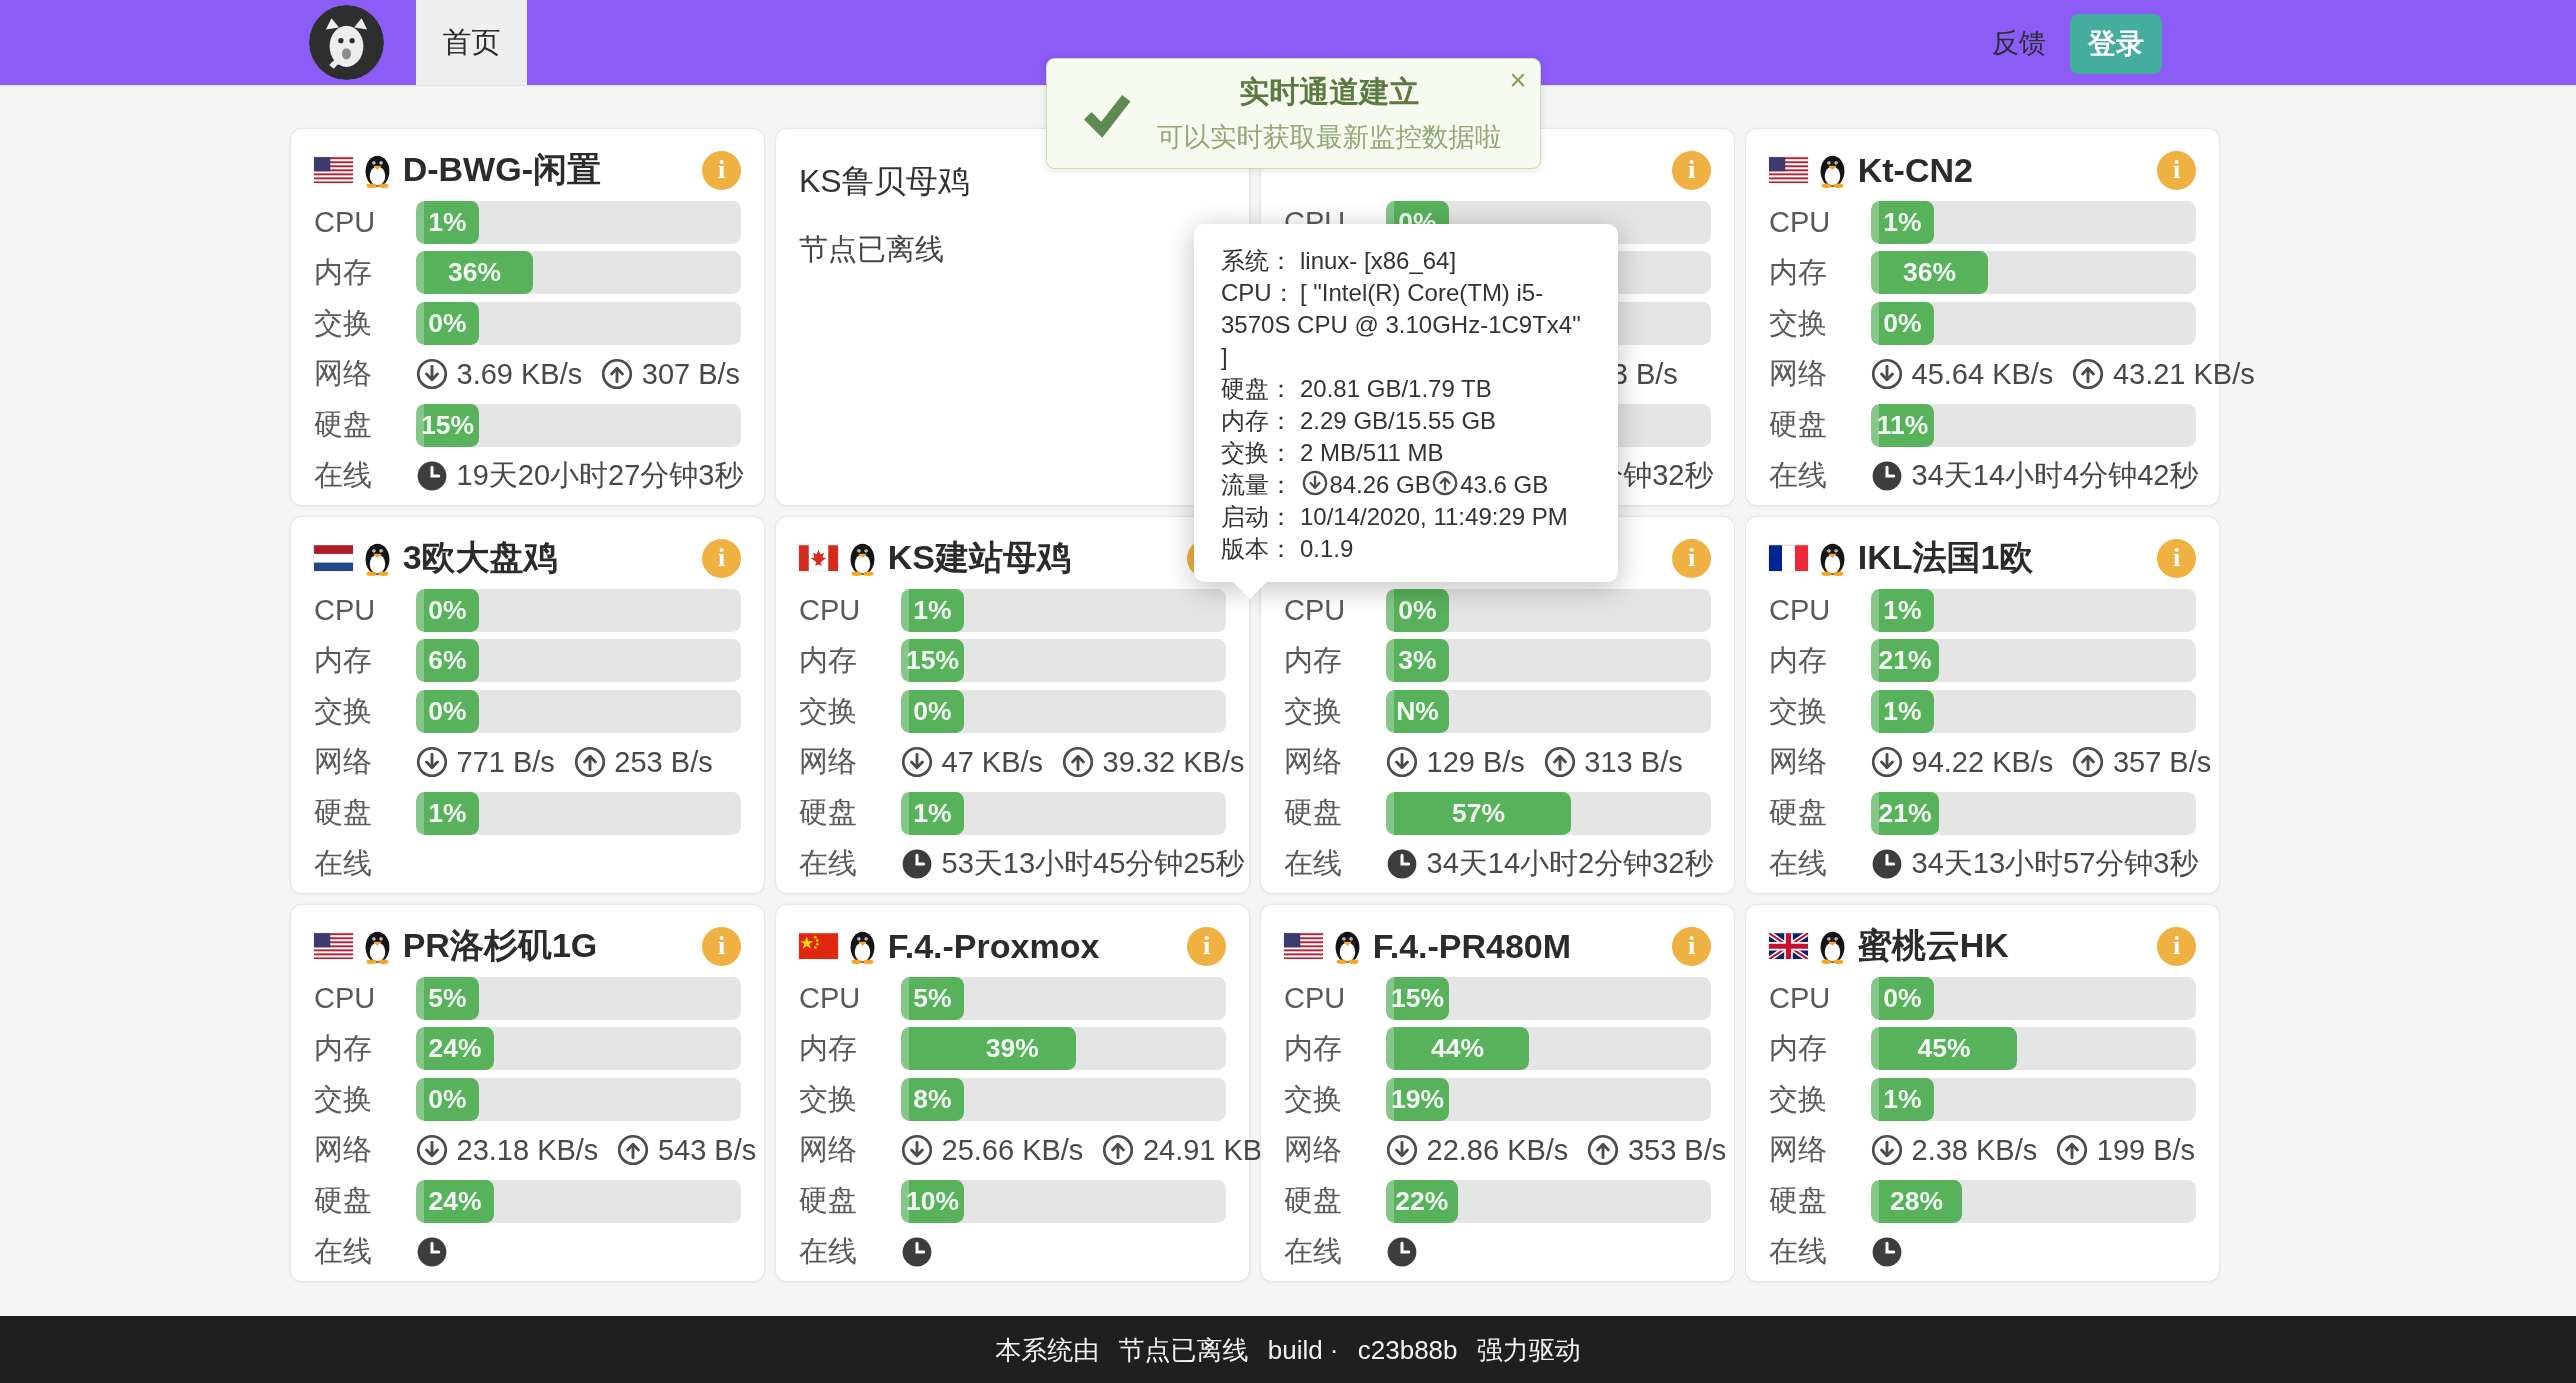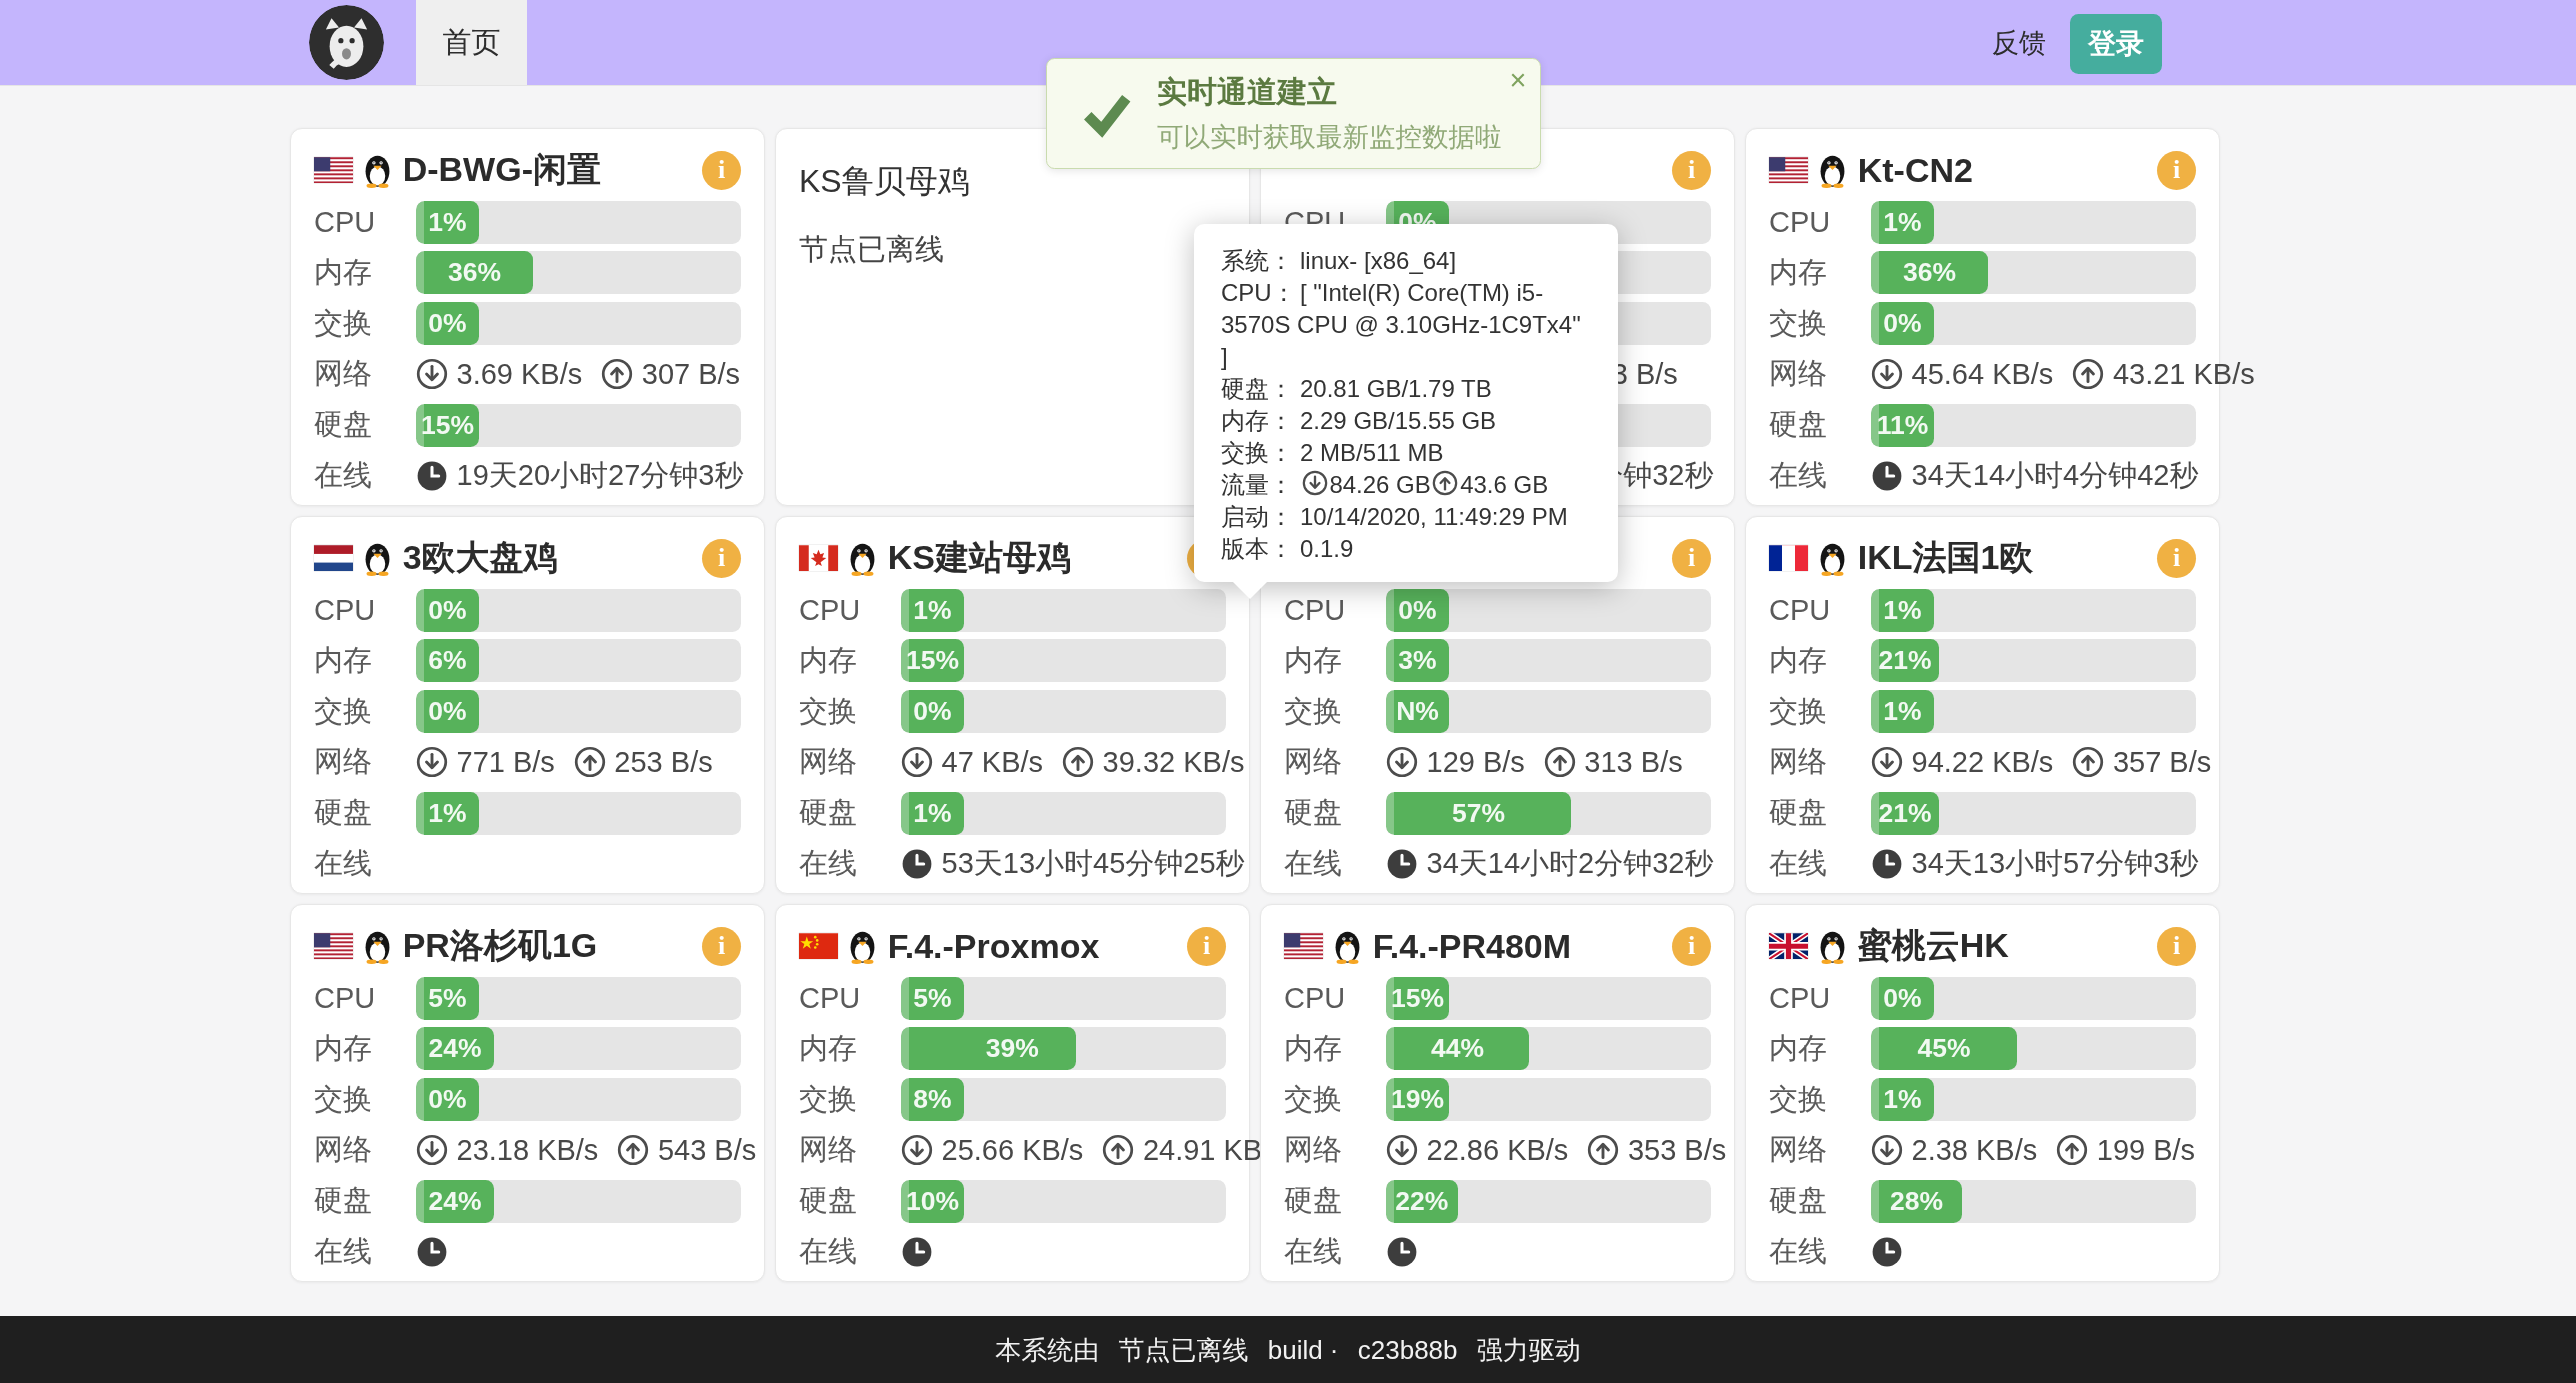--- a/index.html
+++ b/index.html
@@ -4,21 +4,21 @@
 <style>
   html,body{margin:0;padding:0;}
   body{
     width:2576px;height:1384px;position:relative;overflow:hidden;
     background:#f5f5f6;
     font-family:"Liberation Sans","DejaVu Sans",sans-serif;
     -webkit-font-smoothing:antialiased;
   }
   
   .topnav{
-    position:absolute;left:0;top:0;width:100%;height:85px;background:#c4b5fd;
+    position:absolute;left:0;top:0;width:100%;height:85px;background:#8b5cf6;
     border-bottom:1.7px solid #e5e5e5;z-index:20;
   }
   .logo{position:absolute;left:309px;top:5.1px;width:75px;height:75px;border-radius:50%;overflow:hidden;}
   .home-tab{
     position:absolute;left:416px;top:0;width:111px;height:85px;background:#efefef;
     display:flex;align-items:center;justify-content:center;
     font-size:29px;color:#2d2d2d;cursor:pointer;
   }
   .feedback{
     position:absolute;left:1992px;top:0;height:85px;display:flex;align-items:center;
@@ -68,21 +68,21 @@
   .offline-name{font-size:32px;color:#333;margin:13.7px 0 26px 0;}
   .offline-text{font-size:29px;color:#444;}
   
   .toast{
     position:absolute;left:1046px;top:58px;width:495px;height:111px;box-sizing:border-box;
     background:#f7faee;border:1.7px solid #c9dbae;border-radius:8.5px;
     box-shadow:0 1.7px 8.5px rgba(0,0,0,.10);z-index:40;
     display:flex;align-items:center;
   }
   .toast .check{margin:0 22px 0 32px;display:flex;}
-  .toast-title{font-size:30px;font-weight:bold;color:#5b7a40;margin-bottom:6.8px;}
+  .toast-title{font-size:30px;font-weight:bold;color:#5b7a40;margin-bottom:6.8px;text-align:center;}
   .toast-msg{font-size:26.5px;color:#90a977;}
   .toast-close{
     position:absolute;right:13.7px;top:6.8px;font-size:29px;color:#7fa35e;cursor:pointer;line-height:1;
   }
   
   .tooltip{
     position:absolute;left:1194px;top:224px;width:424px;box-sizing:border-box;
     background:#fff;border-radius:10.2px;box-shadow:0 5.1px 29px rgba(0,0,0,.25);
     padding:20.5px 27px 17px 27px;z-index:30;
     font-size:24px;color:#333;line-height:32px;

